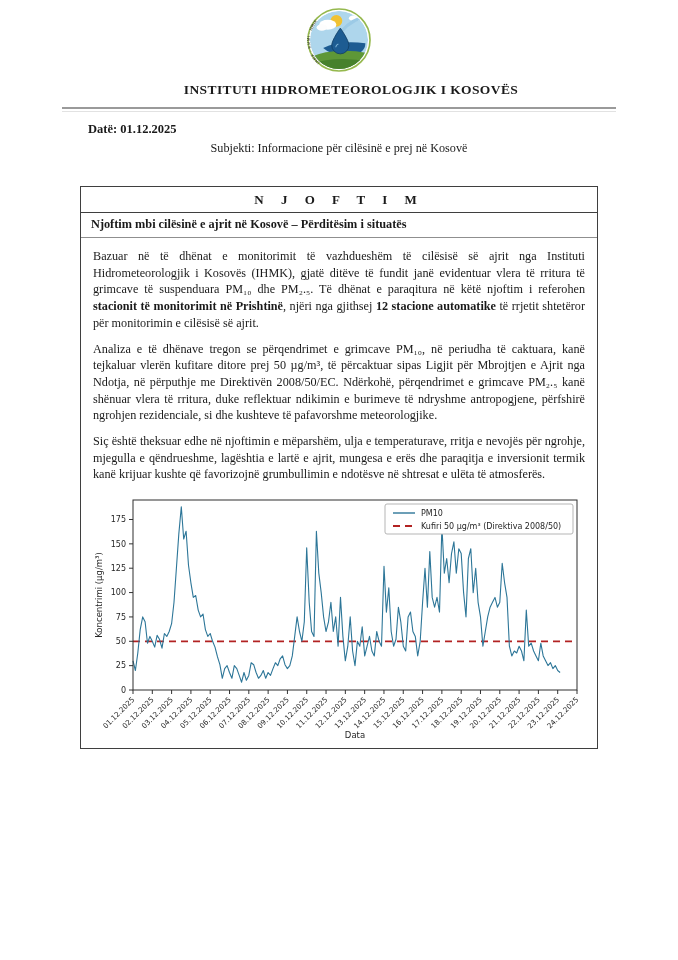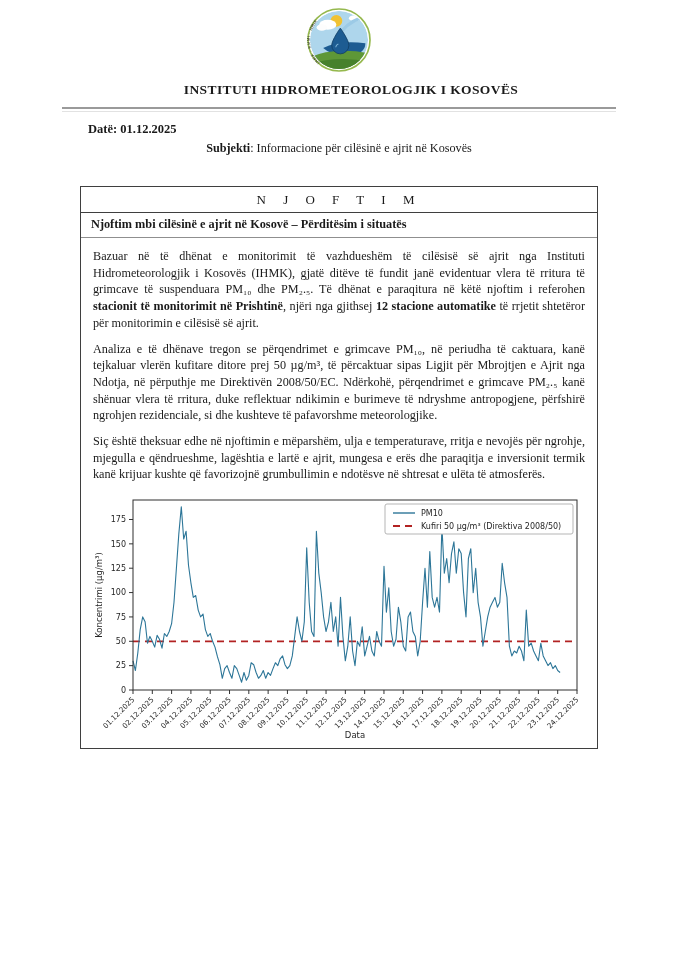--- a/index.html
+++ b/index.html
@@ -12,24 +12,24 @@
   .institute {
     text-align:center; font-weight:bold; font-size:13.5px;
     letter-spacing:.4px; margin-top:5px;padding-left:24px;
   }
   .top-rule {
     margin:9px 62px 0 62px; height:2px;
     border-top:2px solid #9a9a9a; border-bottom:1px solid #e2e2e2;
   }
   .date-line { margin:10px 0 0 88px; font-weight:bold; font-size:12.5px; }
   .subject-line { text-align:center; font-size:12.2px; margin-top:4px; }
-  .subject-line b { font-weight:bold;margin-top:19px; }
+  .subject-line b { font-weight:normal;margin-top:19px; }
   .notice-box { width:516px; margin:30px auto 0 auto; border:1px solid #3f3f3f; background:#fff; }
   .notice-title {
-    text-align:center; font-weight:normal; font-size:13px; letter-spacing:7px;
+    text-align:center; font-weight:bold; font-size:13px; letter-spacing:7px;
     padding:5px 0 4px 0; border-bottom:1px solid #3f3f3f;
   }
   .notice-subtitle {
     font-weight:bold; font-size:12.3px; padding:4px 10px 5px 10px;
     border-bottom:1px solid #8f8f8f;
     font-family:Liberation Serif, serif;
   }
   .notice-body { padding:1px 12px 0 12px; }
   .para { font-size:12.2px; line-height:1.37; text-align:justify; margin:9px 0; }
   .para b, .caption b { font-weight:bold; }
@@ -69,21 +69,21 @@
       </text>
     </svg>
   </div>
 
   <div class="institute">INSTITUTI HIDROMETEOROLOGJIK I KOSOVËS</div>
 
   <div class="top-rule"></div>
 
   <div class="date-line">Datë: 01.12.2025</div>
 
-  <div class="subject-line"><b>Subjekti</b><span>: Informacione për cilësinë e ajrit në Kosovës</span></div>
+  <div class="subject-line"><b>Subjekti</b><span>: Informacione për cilësinë e prej në Kosovë</span></div>
 
   <div class="notice-box">
     <div class="notice-title">N J O F T I M</div>
     <div class="notice-subtitle">Njoftim mbi cilësinë e ajrit në Kosovë – Përditësim i situatës</div>
     <div class="notice-body">
       <div id="paragraphs">
           <div class="para"><span>Bazuar në të dhënat e monitorimit të vazhdueshëm të cilësisë së ajrit nga Instituti Hidrometeorologjik i Kosovës (IHMK), gjatë ditëve të fundit janë evidentuar vlera të rritura të grimcave të suspenduara PM₁₀ dhe PM₂.₅. Të dhënat e paraqitura në këtë njoftim i referohen </span><b>stacionit të monitorimit në Prishtinë</b><span>, njëri nga gjithsej </span><b>12 stacione automatike</b><span> të rrjetit shtetëror për monitorimin e cilësisë së ajrit.</span></div>
           <div class="para"><span>Analiza e të dhënave tregon se përqendrimet e grimcave PM₁₀, në periudha të caktuara, kanë tejkaluar vlerën kufitare ditore prej 50 µg/m³, të përcaktuar sipas Ligjit për Mbrojtjen e Ajrit nga Ndotja, në përputhje me Direktivën 2008/50/EC. Ndërkohë, përqendrimet e grimcave PM₂.₅ kanë shënuar vlera të rritura, duke reflektuar ndikimin e burimeve të ndryshme antropogjene, përfshirë ngrohjen rezidenciale, si dhe kushteve të pafavorshme meteorologjike.</span></div>
           <div class="para"><span>Siç është theksuar edhe në njoftimin e mëparshëm, ulja e temperaturave, rritja e nevojës për ngrohje, mjegulla e qëndrueshme, lagështia e lartë e ajrit, mungesa e erës dhe paraqitja e inversionit termik kanë krijuar kushte që favorizojnë grumbullimin e ndotësve në shtresat e ulëta të atmosferës.</span></div>
         </div>

